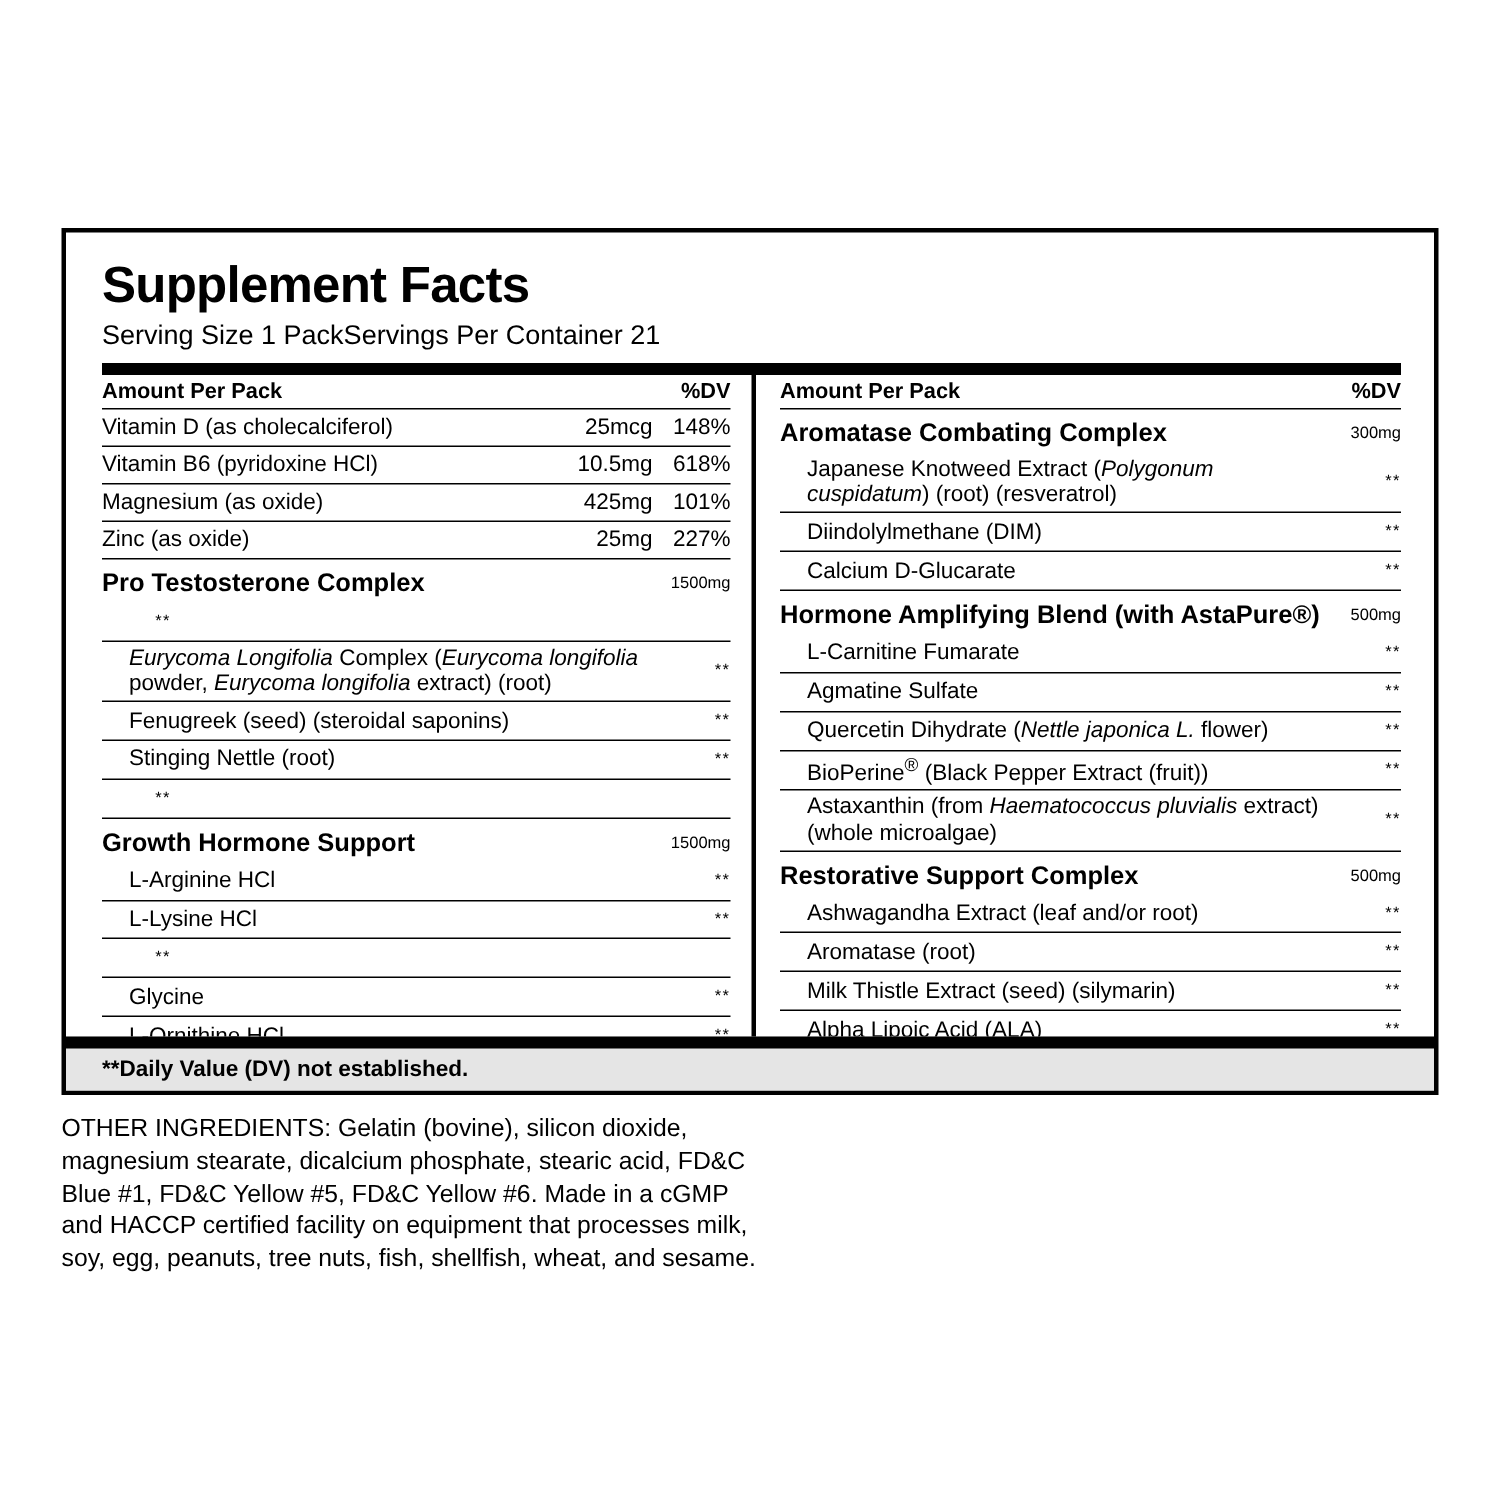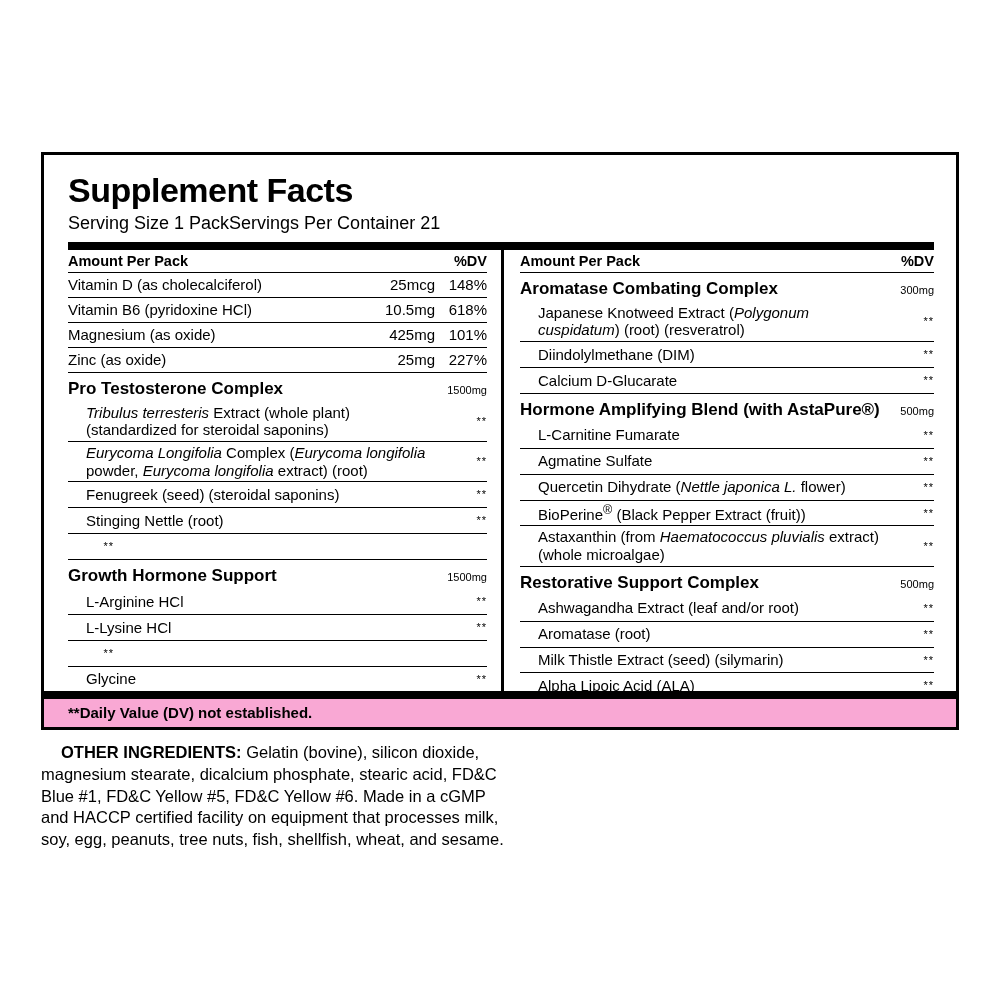--- a/index.html
+++ b/index.html
@@ -86,47 +86,47 @@
     display: flex;
     align-items: baseline;
     justify-content: space-between;
     font-size: 17px;
     font-weight: bold;
     padding: 6px 0 3px 0;
     border-bottom: 1.2px solid #000;
   }
   .blendhdr .btitle { padding-right: 10px; }
   .blendhdr .bamt { font-weight: normal; font-size: 11px; white-space: nowrap; }
-  .blendhdr.nb { border-bottom: none; }
+  .blendhdr.nb { border-bottom: none; align-items: center; }
 
   .indent { padding-left: 18px; }
   em { font-style: italic; }
 
   .footnote {
     position: absolute;
     left: 0;
     right: 0;
     bottom: 0;
     border-top: 8px solid #000;
     padding: 5px 22px 6px 24px;
     font-size: 15px;
     font-weight: bold;
     box-sizing: border-box;
-    background: #f9a8d4;
+    background: #e5e5e5;
   }
 
   .other {
     position: absolute;
     left: 41px;
     top: 742px;
     width: 470px;
     font-size: 16.5px;
     line-height: 1.32;
   }
-  .other b { font-weight: bold; margin-left: 20px; }
+  .other b { font-weight: normal; }
 </style>
 </head>
 <body>
 
 <div id="page">
 
   <div class="panel">
     <div class="panel-inner">
 
       <div class="sf-title">Supplement Facts</div>
@@ -165,21 +165,20 @@
             <span class="amt">25mg</span>
             <span class="dv">227%</span>
           </div>
 
           <div class="blendhdr nb">
             <span class="btitle">Pro Testosterone Complex</span>
             <span class="bamt">1500mg</span>
           </div>
 
           <div class="row">
-            <span class="name indent"><em>Tribulus terresteris</em> Extract (whole plant) (standardized for steroidal saponins)</span>
             <span class="dv star">**</span>
           </div>
           <div class="row">
             <span class="name indent"><em>Eurycoma Longifolia</em> Complex (<em>Eurycoma longifolia</em> powder, <em>Eurycoma longifolia</em> extract) (root)</span>
             <span class="dv star">**</span>
           </div>
           <div class="row">
             <span class="name indent">Fenugreek (seed) (steroidal saponins)</span>
             <span class="dv star">**</span>
           </div>

